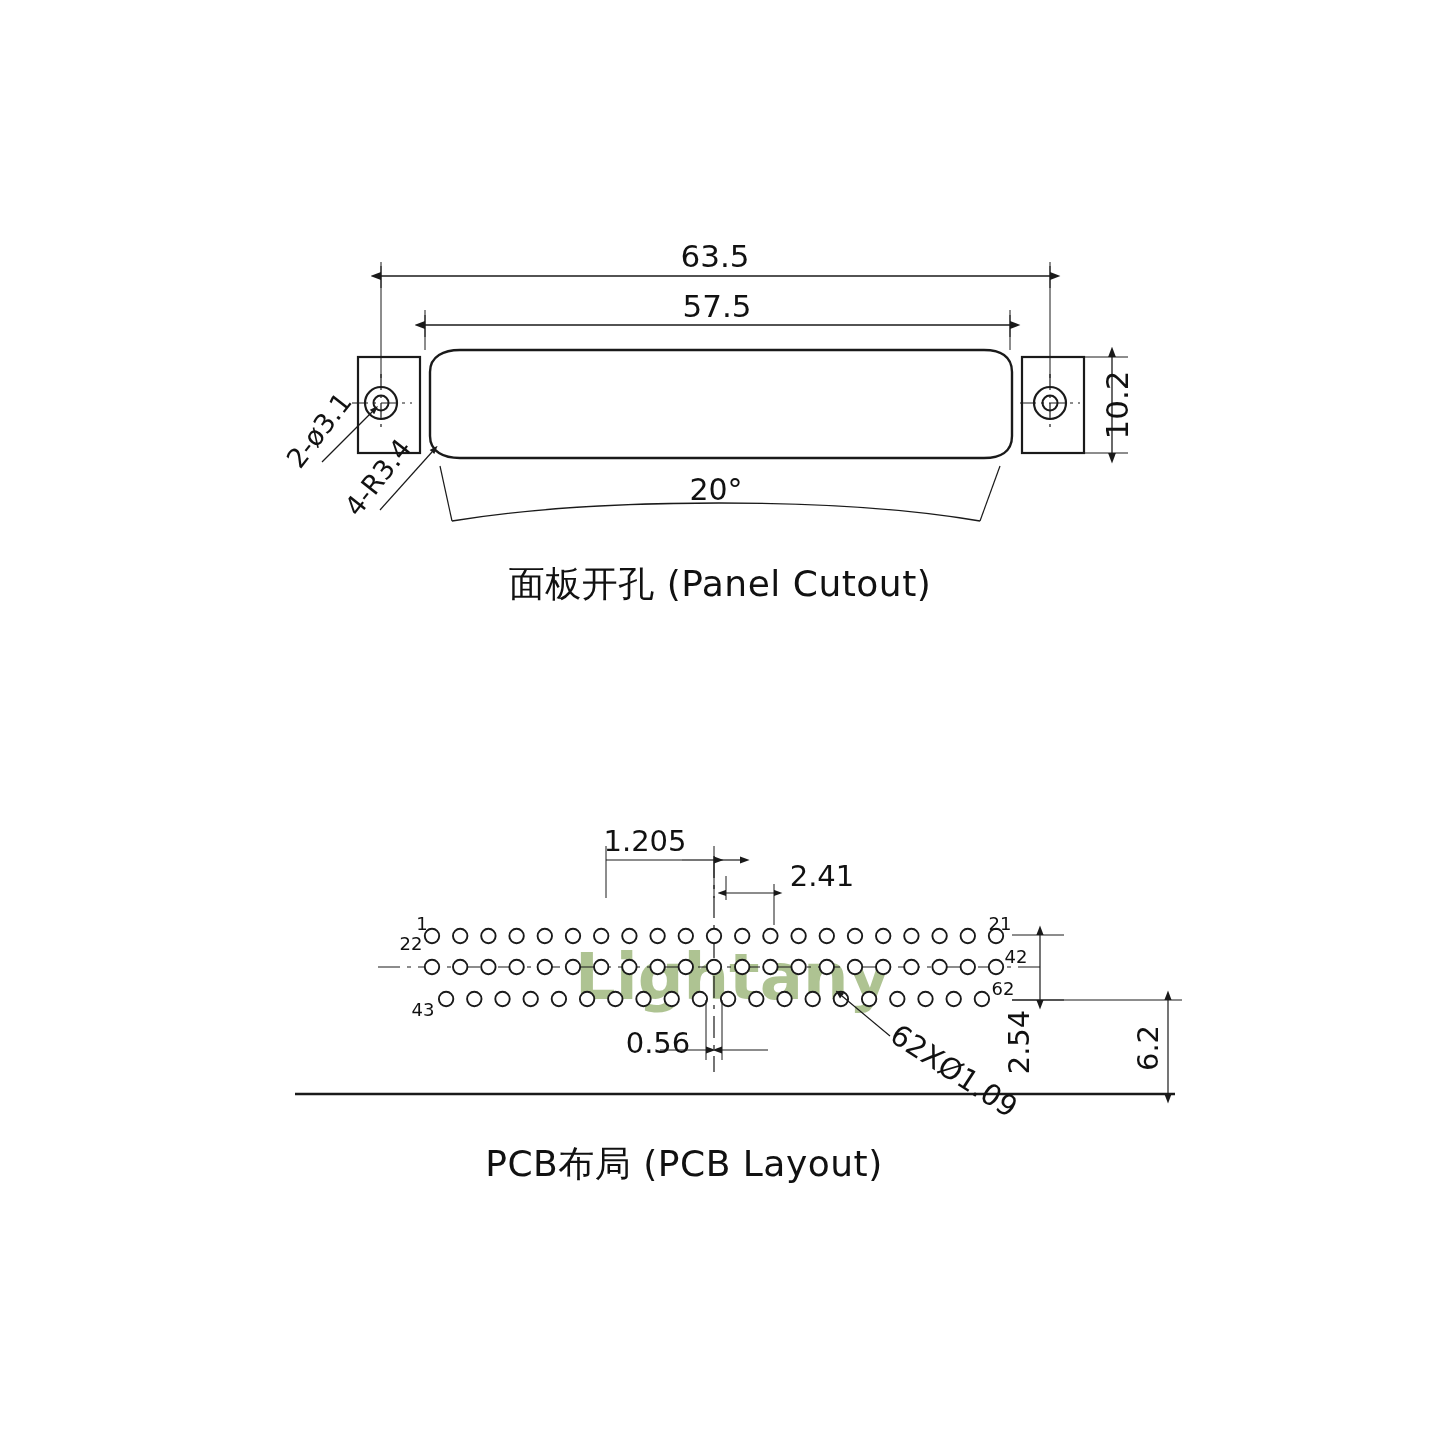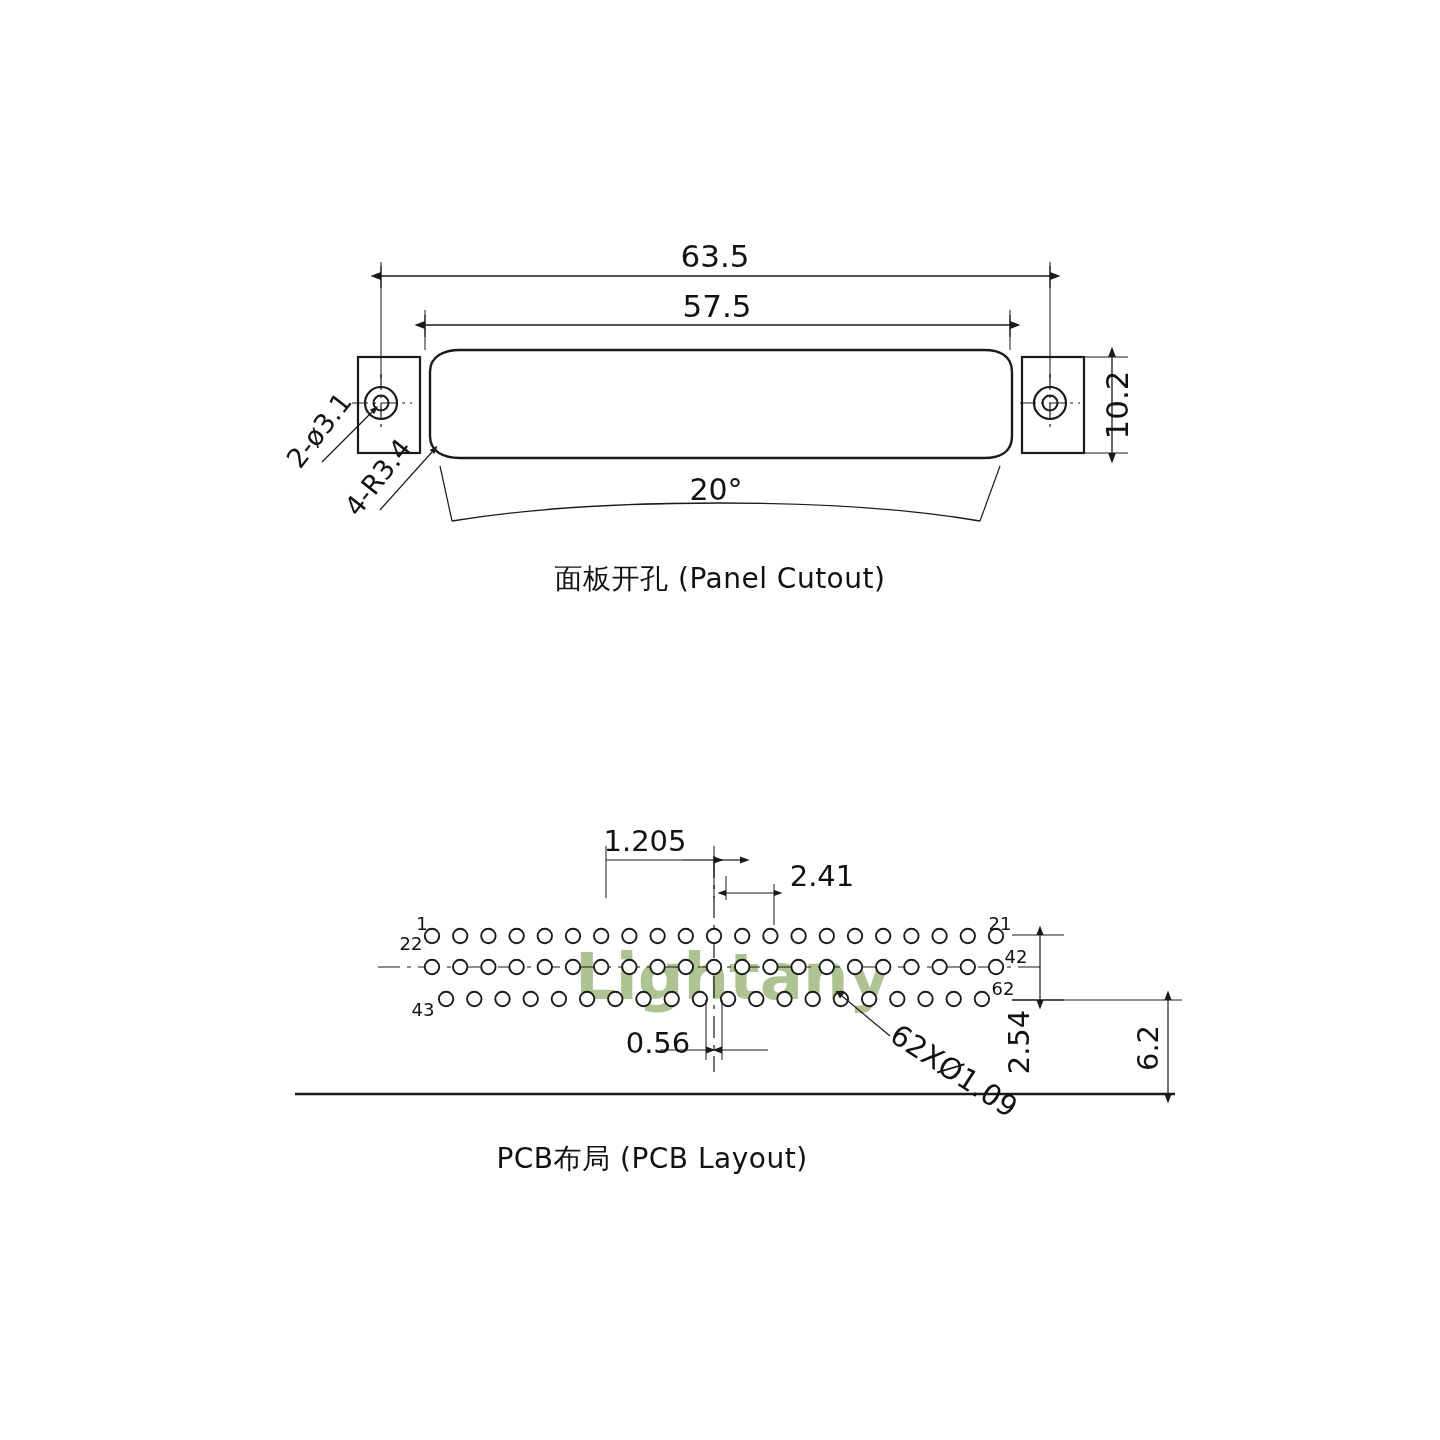--- a/index.html
+++ b/index.html
@@ -23,31 +23,31 @@
   }
   svg.drawing {
     position: absolute;
     left: 0; top: 0;
     width: 1440px;
     height: 1440px;
   }
   .caption {
     position: absolute;
     text-align: center;
-    font-size: 28px;
+    font-size: 36px;
     font-family: "DejaVu Sans", "Liberation Sans", sans-serif;
     color: #111111;
     letter-spacing: 0.5px;
     white-space: nowrap;
   }
   #caption-panel {
     left: 0; top: 560px; width: 1440px;
   }
   #caption-pcb {
-    left: 16px; top: 1140px; width: 1272px;
+    left: 0; top: 1140px; width: 1272px; padding-left: 48px;
   }
   .wm {
     position: absolute;
     font-size: 76px;
     font-weight: bold;
     color: #4d7c0f;
     opacity: 0.75;
     font-family: "DejaVu Sans", "Liberation Sans", sans-serif;
     white-space: nowrap;
     pointer-events: none;

